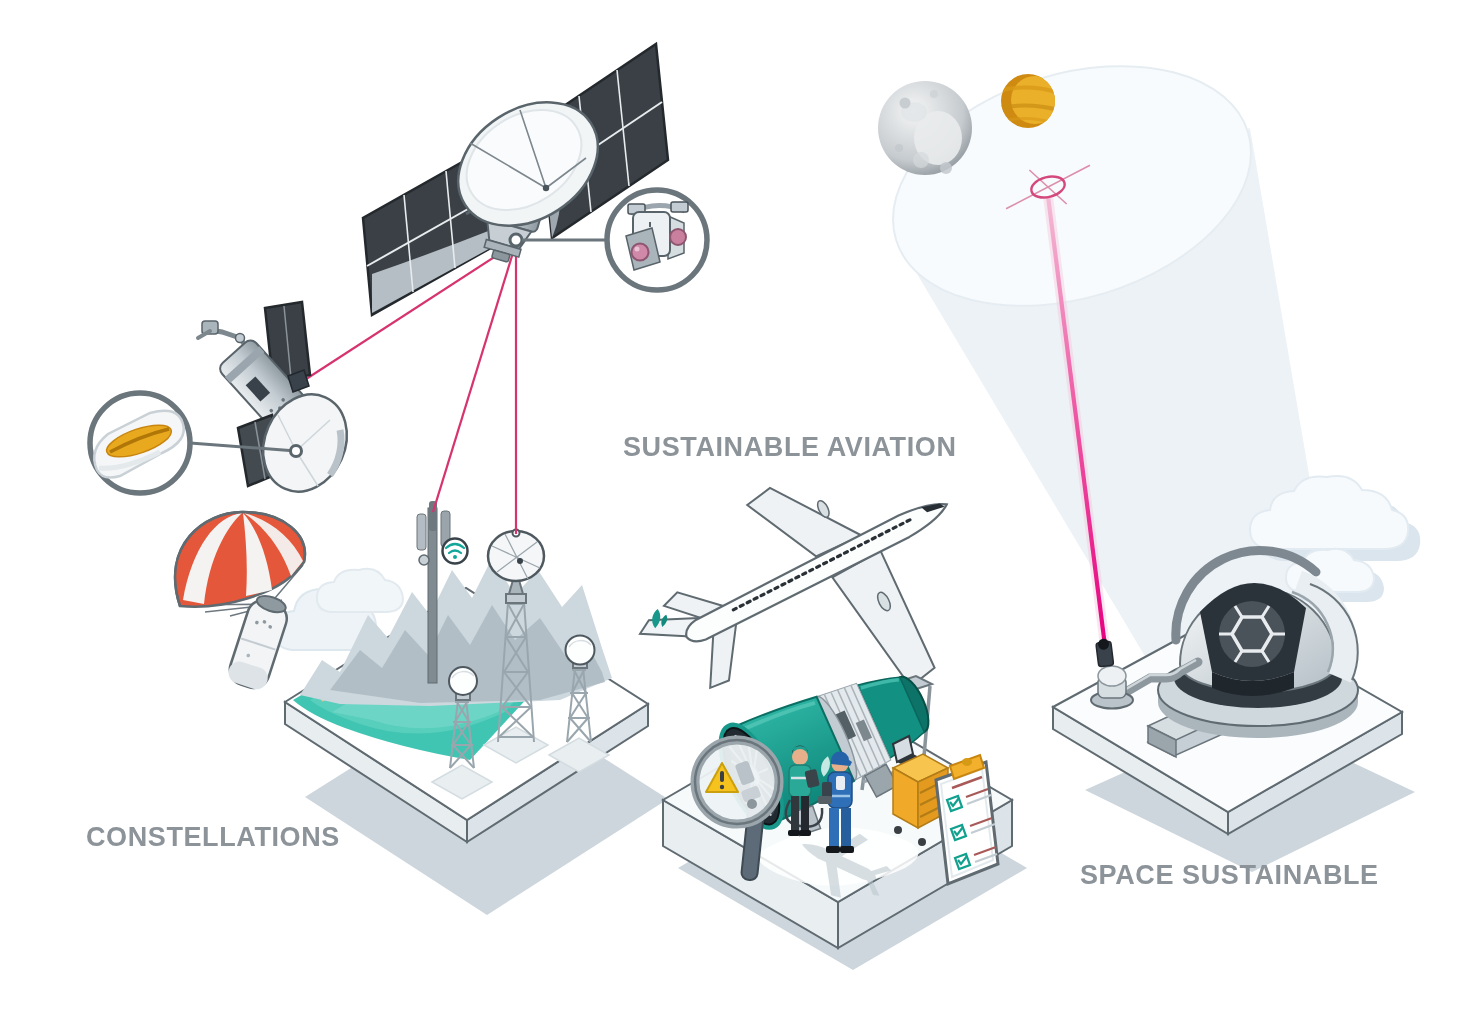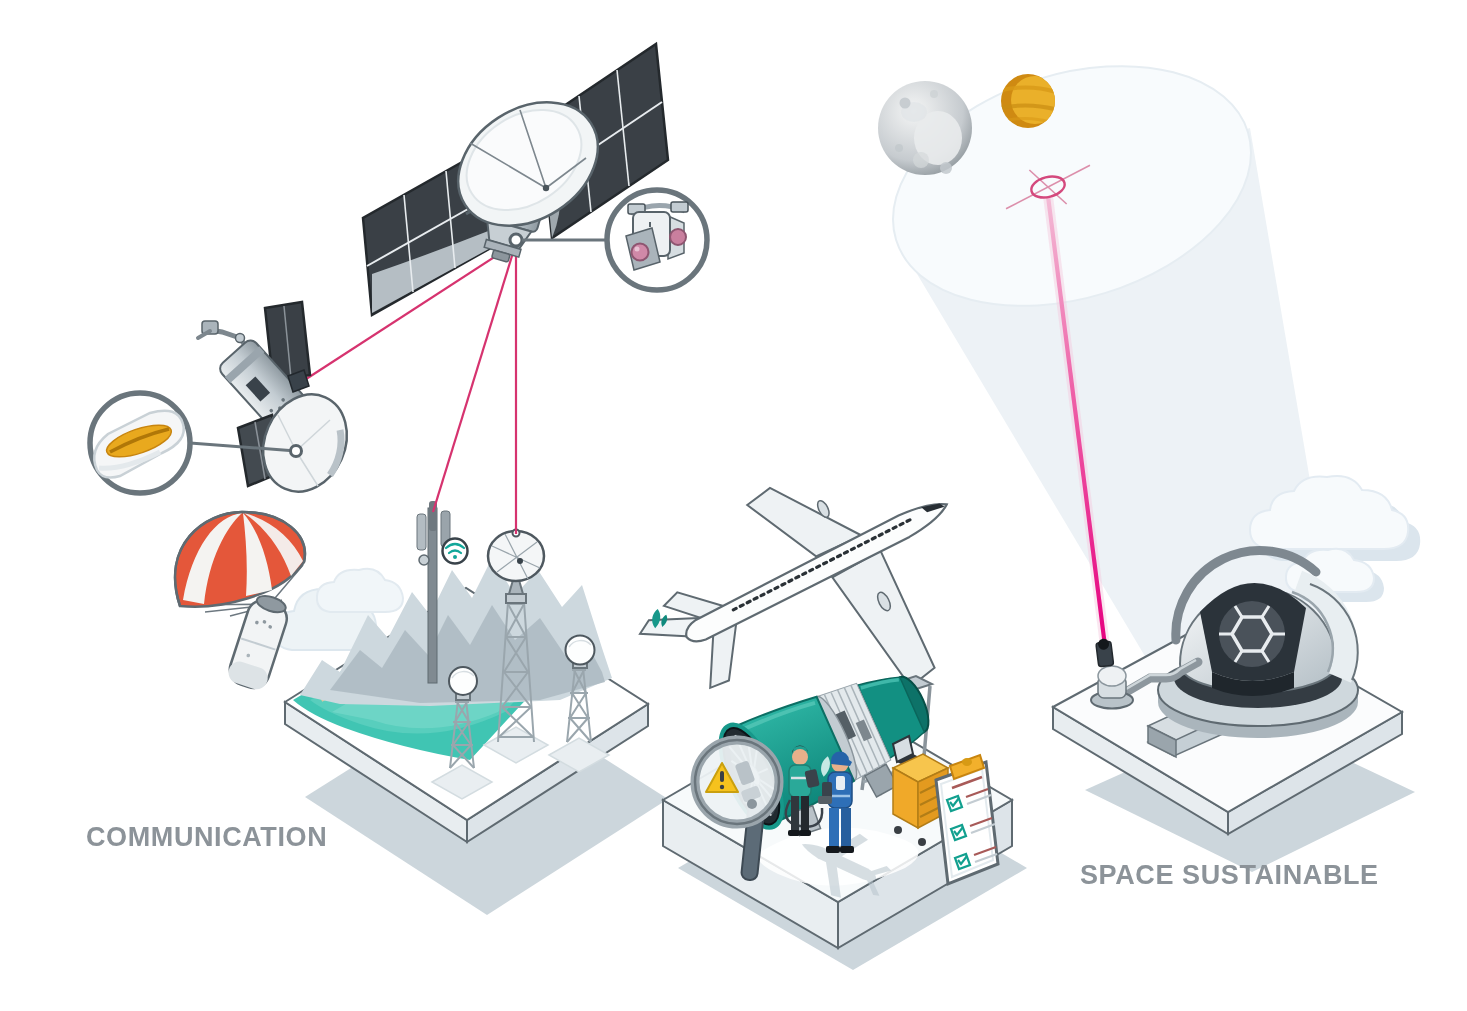--- a/index.html
+++ b/index.html
@@ -457,16 +457,17 @@
     <g>
       <polygon points="955,858 966,854 970,865 959,869" fill="#ffffff" stroke="#12a08f" stroke-width="2.2"></polygon>
       <path d="M 958,860 L 961,864 L 967,856" stroke="#12a08f" stroke-width="2.2" fill="none"></path>
       <line x1="974" y1="855" x2="996" y2="847" stroke="#a85a58" stroke-width="2.3"></line>
       <line x1="975" y1="862" x2="997" y2="854" stroke="#c3ccd2" stroke-width="2.3"></line>
     </g>
   </g>
 </g>
 </svg>
 
-<div class="label" style="left:86px;top:822px">COMMUNICATION</div>
+<div class="label" style="left:623px;top:432px">SUSTAINABLE AVIATION</div>
+<div class="label" style="left:86px;top:822px">CONSTELLATIONS</div>
 <div class="label" style="left:1080px;top:860px">SPACE SUSTAINABLE</div>
 
 </div>
 
 </body></html>

